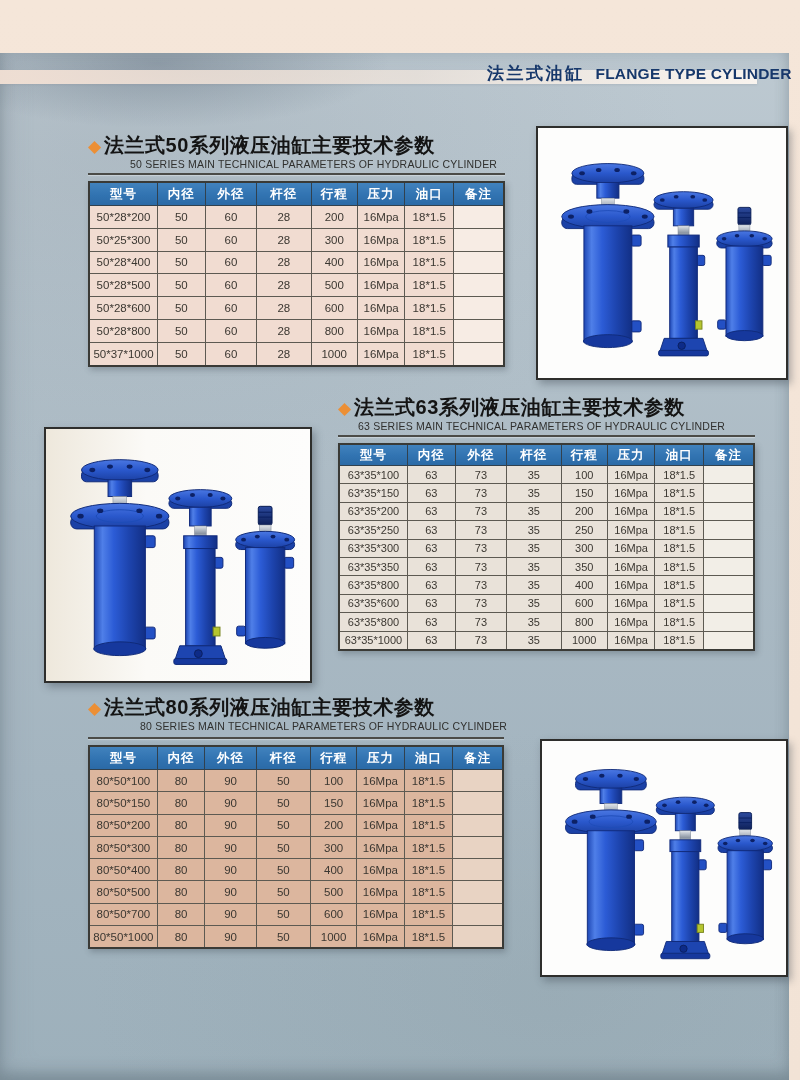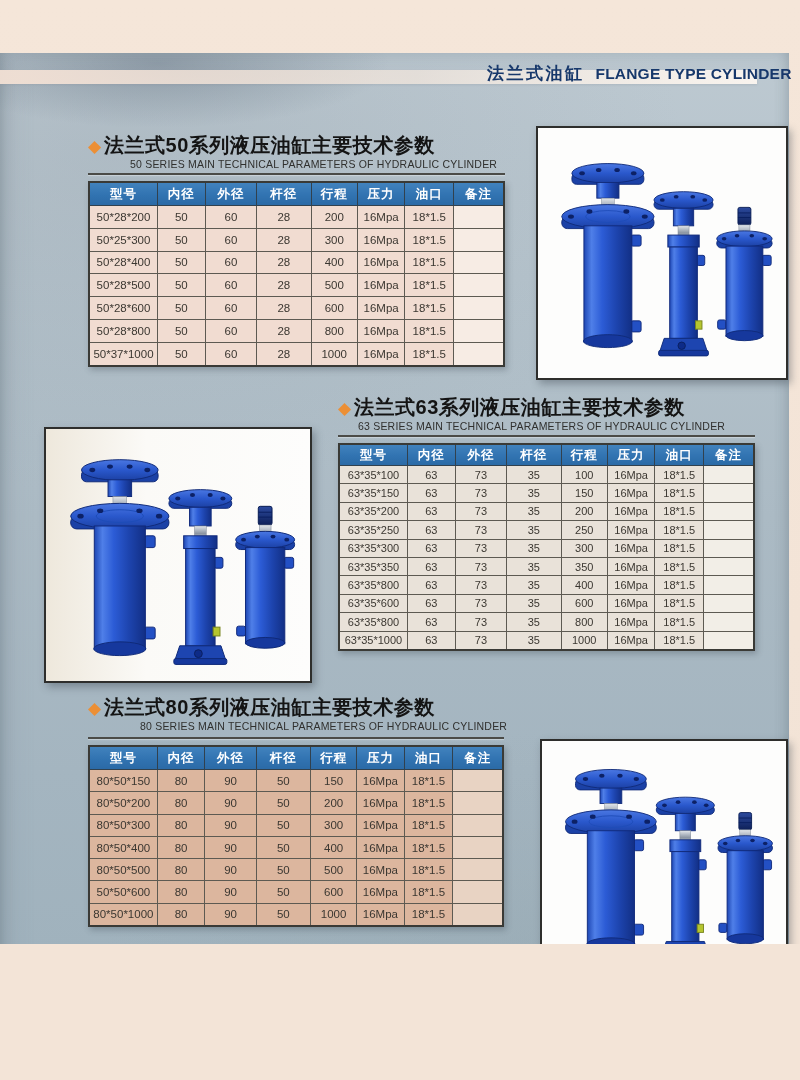--- a/index.html
+++ b/index.html
@@ -1,16 +1,16 @@
 <!DOCTYPE html>
 <html><head>
 <meta charset="utf-8">
 <style>
   html,body{margin:0;padding:0;background:#f3e4d7;}
-  .scan{position:relative;width:800px;height:944px;overflow:hidden;
+  .scan{position:relative;width:800px;height:1080px;overflow:hidden;
         background:linear-gradient(180deg,#f5e6d9 0%,#f2e3d6 100%);
         font-family:"Liberation Sans","DejaVu Sans",sans-serif;}
   
   .paper{position:absolute;left:0;top:53px;width:789px;height:1027px;
     background:
       radial-gradient(42% 9% at 20% 1%, rgba(95,110,125,.45), rgba(0,0,0,0) 70%),
       radial-gradient(120% 55% at 15% 10%, rgba(150,162,172,.30), rgba(0,0,0,0) 60%),
       radial-gradient(90% 40% at 70% 92%, rgba(140,158,165,.28), rgba(0,0,0,0) 65%),
       linear-gradient(180deg,#bdc9d1 0%,#b4c2cb 22%,#abbac4 45%,#a4b5c0 70%,#9db0bb 100%);
     box-shadow: inset 0 -7px 14px rgba(70,85,95,.35), inset 10px 0 24px rgba(125,138,148,.22);}
@@ -424,20 +424,30 @@
             <th>外径</th>
             <th>杆径</th>
             <th>行程</th>
             <th>压力</th>
             <th>油口</th>
             <th>备注</th>
           </tr>
         </thead>
         <tbody>
           <tr>
+            <td>80*50*100</td>
+            <td>80</td>
+            <td>90</td>
+            <td>50</td>
+            <td>100</td>
+            <td>16Mpa</td>
+            <td>18*1.5</td>
+            <td></td>
+          </tr>
+          <tr>
             <td>80*50*150</td>
             <td>80</td>
             <td>90</td>
             <td>50</td>
             <td>150</td>
             <td>16Mpa</td>
             <td>18*1.5</td>
             <td></td>
           </tr>
           <tr>
@@ -474,21 +484,21 @@
             <td>80*50*500</td>
             <td>80</td>
             <td>90</td>
             <td>50</td>
             <td>500</td>
             <td>16Mpa</td>
             <td>18*1.5</td>
             <td></td>
           </tr>
           <tr>
-            <td>50*50*600</td>
+            <td>80*50*700</td>
             <td>80</td>
             <td>90</td>
             <td>50</td>
             <td>600</td>
             <td>16Mpa</td>
             <td>18*1.5</td>
             <td></td>
           </tr>
           <tr>
             <td>80*50*1000</td>

